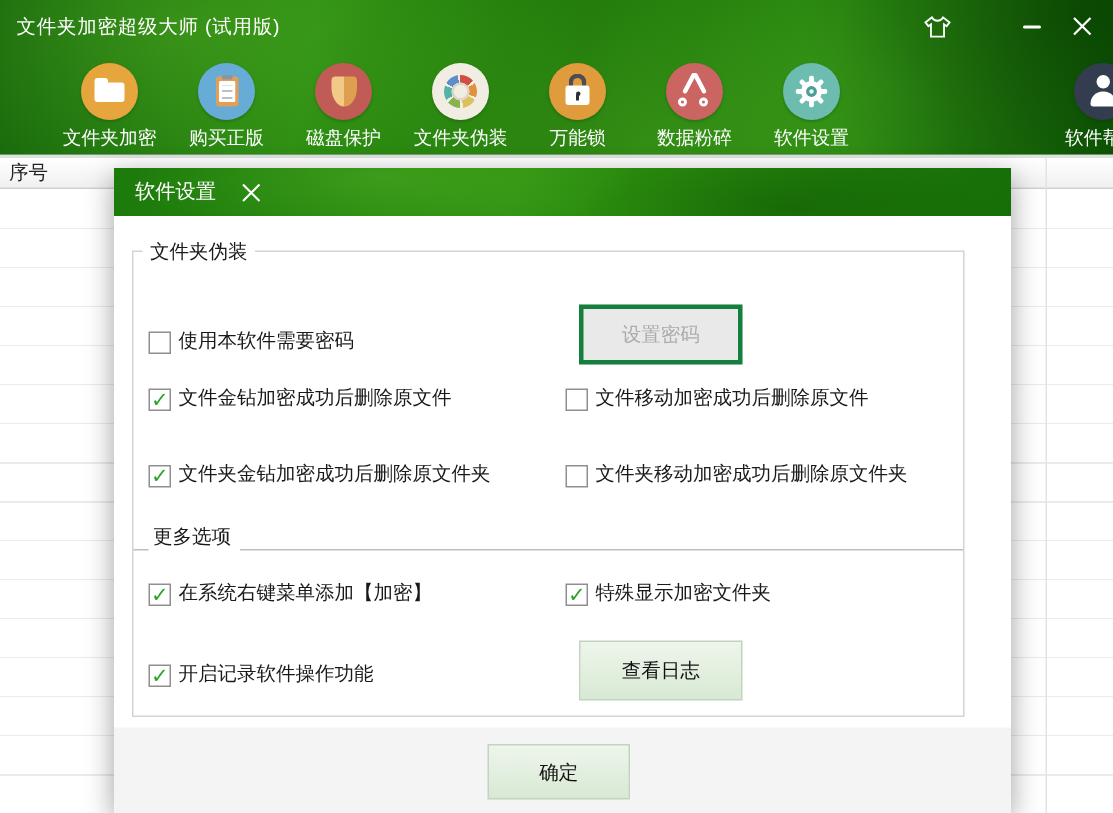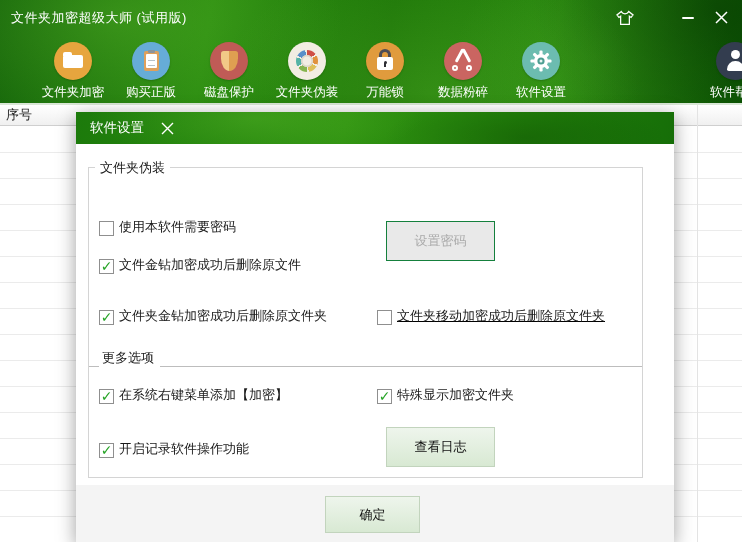--- a/index.html
+++ b/index.html
@@ -96,21 +96,21 @@
 
   .groupbox { position:absolute; left:12px; top:55px; width:555px; height:311px; border:1px solid #d4d4d4; }
   .legend { position:absolute; left:19px; top:47px; background:#fff; padding:0 5px; font-size:13px; color:#1a1a1a; }
 
   .chk { position:absolute; display:flex; align-items:flex-end; cursor:pointer; }
   .chk .box { width:15px; height:15px; background:#fff; border:1px solid #8f8f8f; display:flex; align-items:center; justify-content:center; flex:none; }
   .chk .box i { font-style:normal; font-weight:bold; color:#27a427; font-size:14px; line-height:1; transform:translateY(-1px); }
   .chk .t { font-size:13px; color:#1a1a1a; margin-left:5px; white-space:nowrap; }
 
   .btn { position:absolute; display:flex; align-items:center; justify-content:center; font-size:13px; cursor:pointer; }
-  .btn-disabled { left:310px; top:109px; width:109px; height:40px; background:#e9e9e9; border:1px solid #15803d; color:#abABab; color:#ababab; cursor:default; }
+  .btn-disabled { left:310px; top:91px; width:109px; height:40px; background:#e9e9e9; border:3px solid #15803d; color:#abABab; color:#ababab; cursor:default; }
   .btn-green { background:linear-gradient(#eef5ec,#d8e9d3); border:1px solid #c2d4bd; color:#111; }
   .btn-log { left:310px; top:315px; width:109px; height:40px; }
   .btn-ok { left:249px; top:384px; width:95px; height:37px; }
 
   .sep { position:absolute; left:13px; top:239px; width:553px; height:16px; display:flex; align-items:flex-end; }
   .sep .ln { height:1px; background:#bdbdbd; }
   .sep .l1 { width:10px; }
   .sep .l2 { flex:1; }
   .sep .tx { font-size:13px; color:#1a1a1a; margin:0 6px 0 3px; white-space:nowrap; }
 
@@ -245,28 +245,34 @@
       <span class="t">使用本软件需要密码</span>
     </label>
     <div class="btn btn-disabled">设置密码</div>
 
     <label class="chk" style="left:23px; top:144px;">
       <span class="box">
           <i>✓</i>
         </span>
       <span class="t">文件金钻加密成功后删除原文件</span>
     </label>
+    <label class="chk" style="left:301px; top:144px;">
+      <span class="box">
+          <i></i>
+        </span>
+      <span class="t">文件移动加密成功后删除原文件</span>
+    </label>
 
     <label class="chk" style="left:23px; top:195px;">
       <span class="box">
           <i>✓</i>
         </span>
       <span class="t">文件夹金钻加密成功后删除原文件夹</span>
     </label>
-    <label class="chk" style="left:301px; top:195px;text-decoration:underline;">
+    <label class="chk" style="left:301px; top:195px;">
       <span class="box">
           <i></i>
         </span>
       <span class="t">文件夹移动加密成功后删除原文件夹</span>
     </label>
 
     <div class="sep">
       <span class="ln l1"></span>
       <span class="tx">更多选项</span>
       <span class="ln l2"></span>

